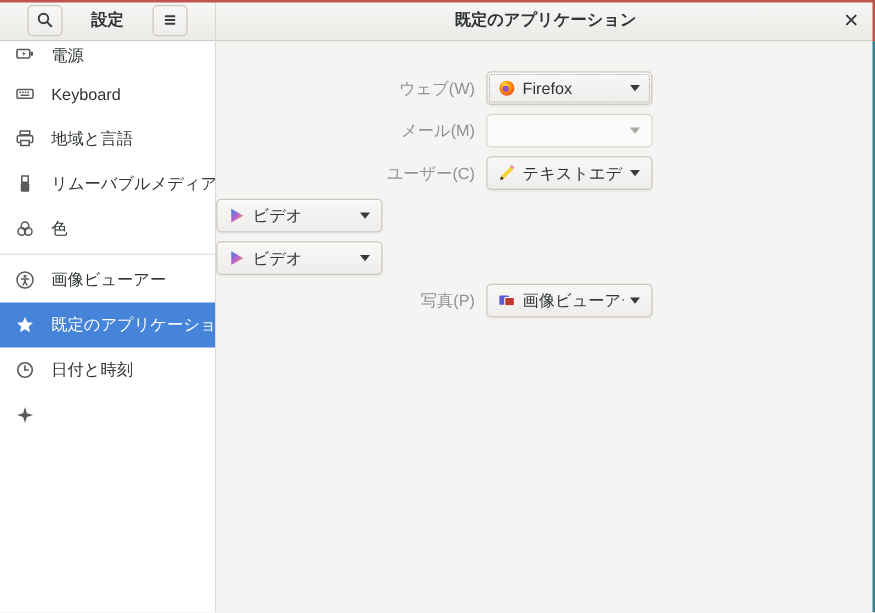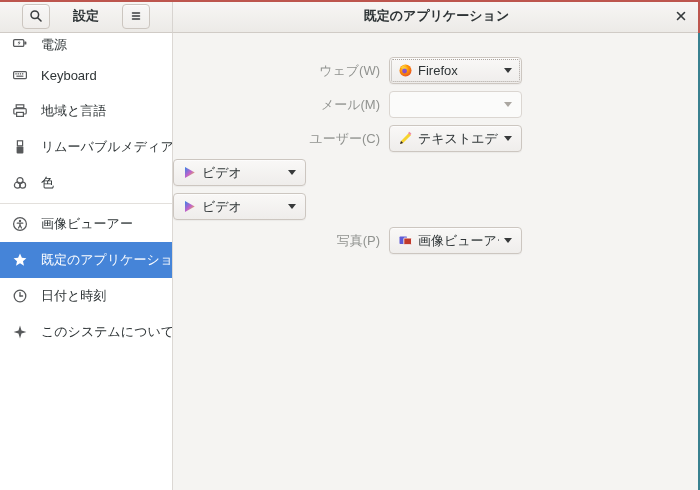--- a/index.html
+++ b/index.html
@@ -227,21 +227,20 @@
         </span>
         <span class="side-label">日付と時刻</span>
       </div>
 
       <div class="side-item">
         <span class="icon">
           <svg width="16" height="16" viewBox="0 0 16 16">
               <polygon points="8,1.6 9.5,6.5 14.4,8 9.5,9.5 8,14.4 6.5,9.5 1.6,8 6.5,6.5" fill="currentColor"></polygon>
             </svg>
         </span>
-        <span class="side-label">このシステムについて</span>
       </div>
 
     </div>
 
     <div class="content">
       <div class="form">
 
         <div class="frow">
           <span class="flabel">ウェブ(W)</span>
           <button class="appbtn focused">

